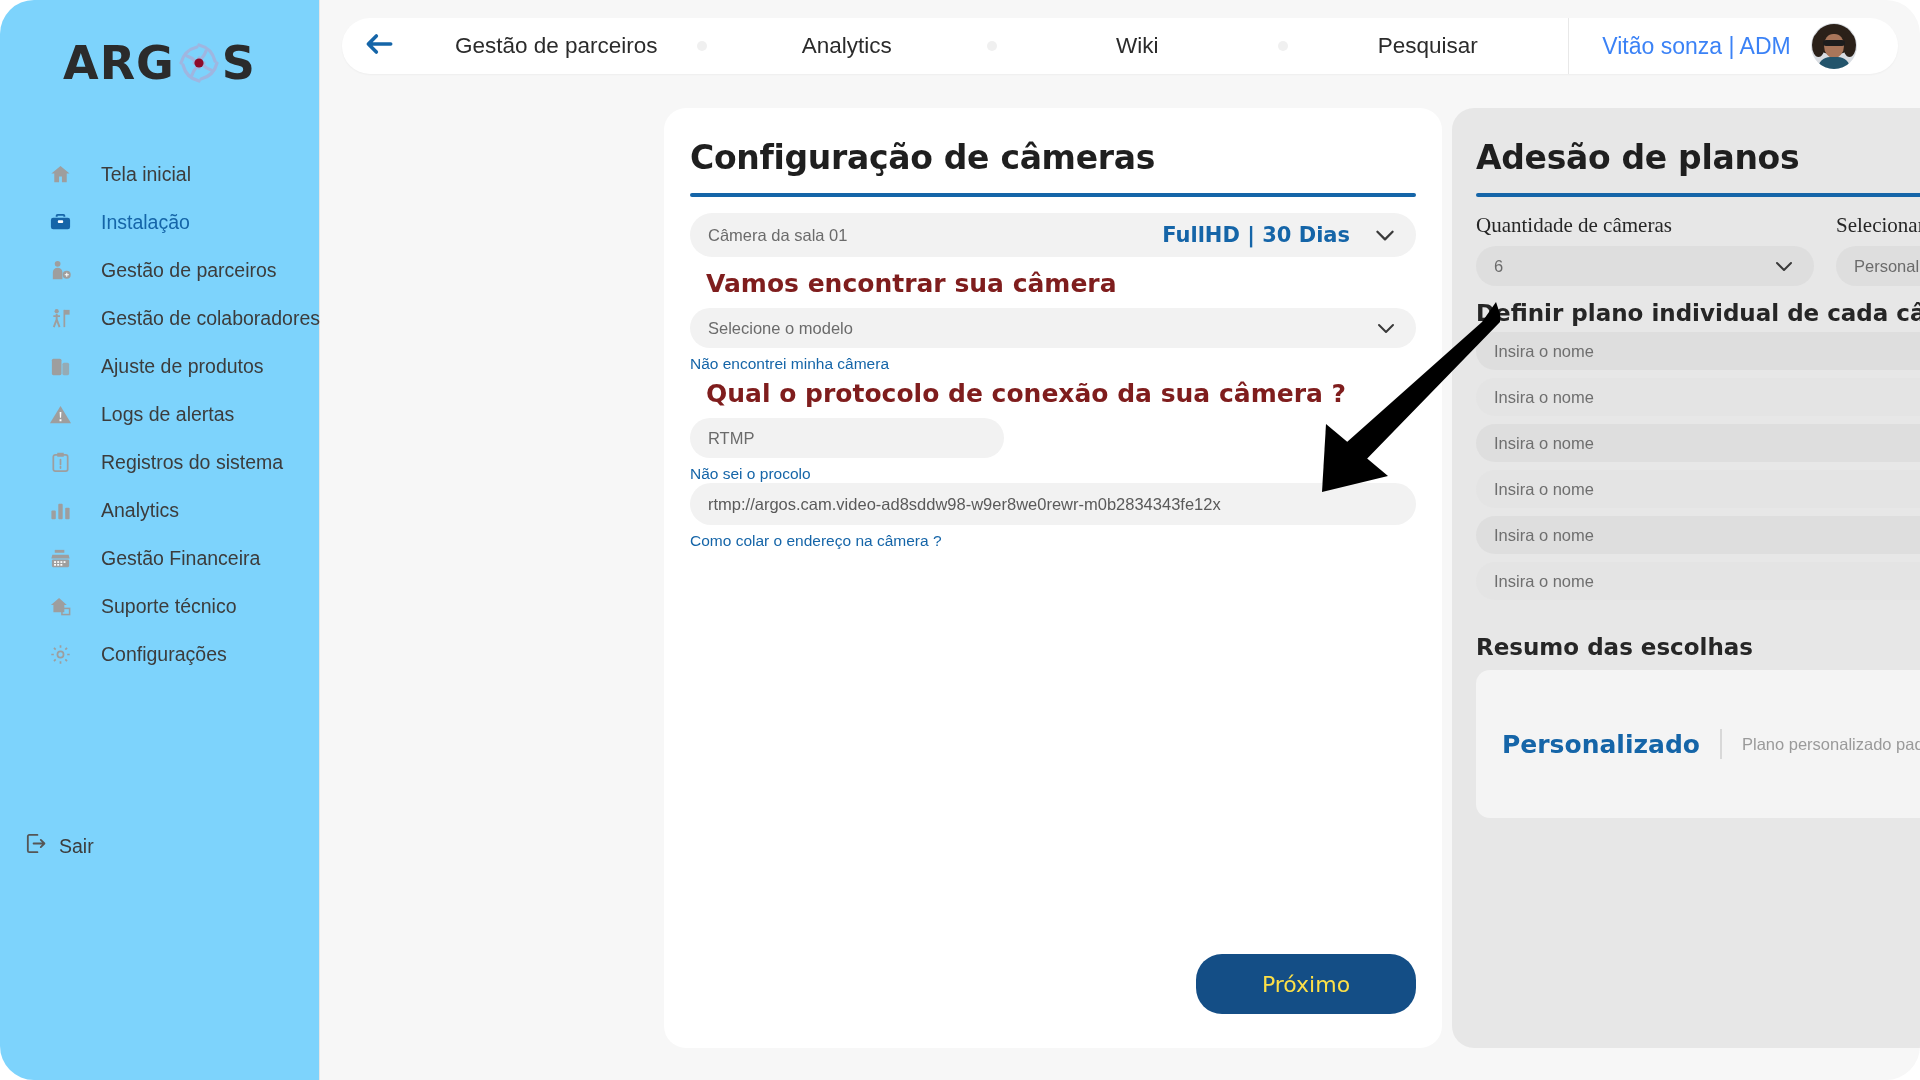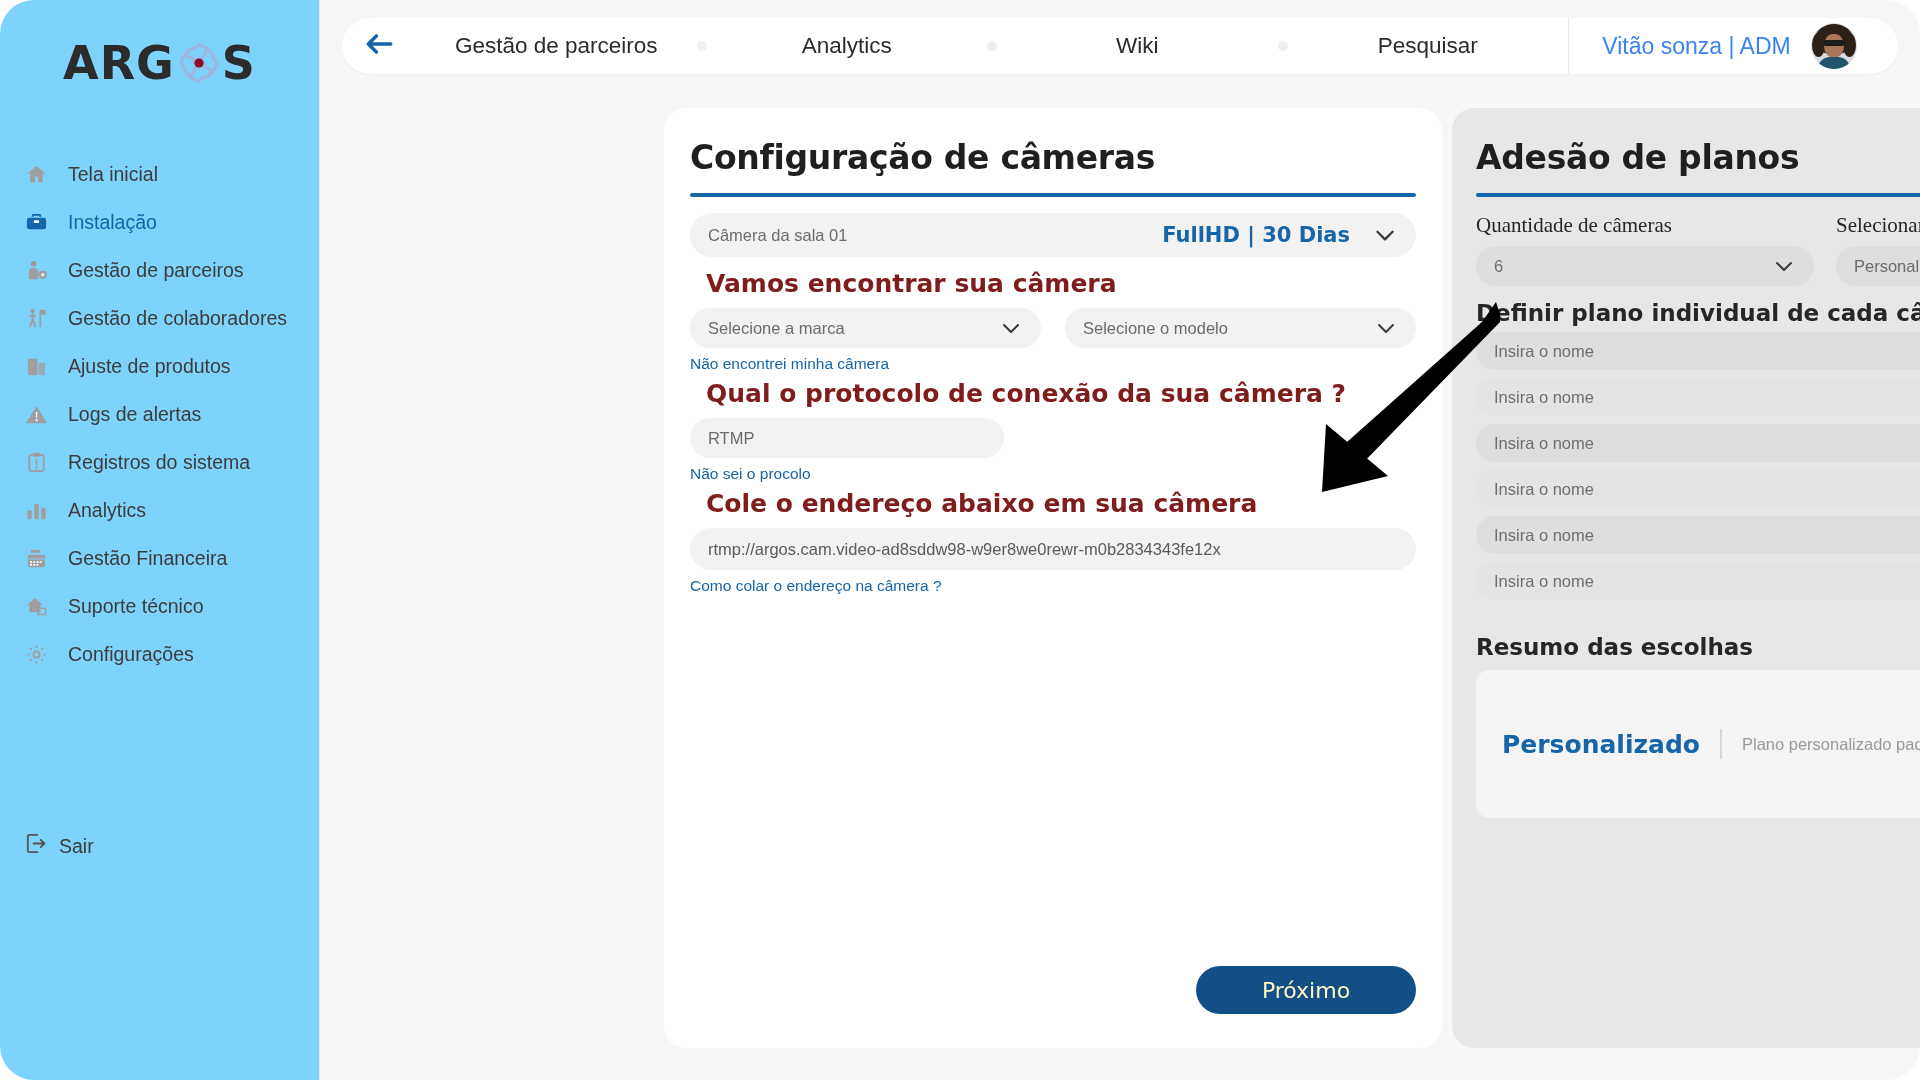--- a/index.html
+++ b/index.html
@@ -42,25 +42,26 @@
     vertical-align: middle;
   }
   .nav {
     margin-top: 32px;
     display: flex; flex-direction: column;
   }
   .nav-item {
     display: flex; align-items: center;
     height: 48px;
     padding-left: 24px;
-    gap: 20px;
+    gap: 29px;
     cursor: pointer;
     color: #3c3c3c;
     font-size: 19.5px;
     white-space: nowrap;
+    margin-left: 24px;
   }
   .nav-item .ico {
     width: 24px; height: 24px;
     display: flex; align-items: center; justify-content: center;
     flex: 0 0 24px;
   }
   .nav-item .ico svg { display:block; }
   .nav-item.active { color: #1565a8; font-weight: 500; }
   .nav-spacer { flex: 1 1 auto; }
   .logout {
@@ -239,22 +240,22 @@
     font-size: 25px; font-weight: bold; color: #1565a8;
     font-family: "DejaVu Sans", sans-serif;
   }
   .sum-sep {
     width: 2px; height: 30px; background: #d8d8d8; margin: 0 20px;
   }
   .sum-desc { font-size: 16.5px; color: #9a9a9a; }
 
   .btn-next {
     position: absolute;
-    width: 220px; height: 48px;
-    background: #144e86; color: #fef9c3;
+    width: 220px; height: 60px;
+    background: #144e86; color: #fde047;
     border-radius: 26px; border: none;
     font-size: 22px;
     font-family: "DejaVu Sans", sans-serif;
     display: flex; align-items: center; justify-content: center;
     cursor: pointer;
   }
   .btn-left { right: 26px; bottom: 34px; }
 
   
   .arrow-svg {
@@ -481,48 +482,39 @@
           <svg viewBox="0 0 24 24" width="26" height="26" fill="none" stroke="#3a3a3a" stroke-width="2.1" stroke-linecap="round" stroke-linejoin="round">
               <path d="M5 9l7 7 7-7"></path>
             </svg>
         </span>
       </div>
 
       <h2 class="section-head">Vamos encontrar sua câmera</h2>
 
       <div class="row">
         <div class="pill grow">
-          <span>Selecione a marca</span>
-          <span class="chev">
-            <svg viewBox="0 0 24 24" width="24" height="24" fill="none" stroke="#3a3a3a" stroke-width="2" stroke-linecap="round" stroke-linejoin="round">
-                <path d="M5 9l7 7 7-7"></path>
-              </svg>
-          </span>
-        </div>
-        <div class="pill grow">
           <span>Selecione o modelo</span>
           <span class="chev">
             <svg viewBox="0 0 24 24" width="24" height="24" fill="none" stroke="#3a3a3a" stroke-width="2" stroke-linecap="round" stroke-linejoin="round">
                 <path d="M5 9l7 7 7-7"></path>
               </svg>
           </span>
         </div>
       </div>
 
       <a class="link">Não encontrei minha câmera</a>
 
       <h2 class="section-head" style="margin-top:6px;">Qual o protocolo de conexão da sua câmera ?</h2>
 
       <div class="pill" style="width:314px;">
         <span>RTMP</span>
       </div>
 
       <a class="link">Não sei o procolo</a>
 
-      <h2 class="section-head" style="margin-top:6px;">Cole o endereço abaixo em sua câmera</h2>
 
       <div class="pill" style="height:42px;">
         <span class="url-text">rtmp://argos.cam.video-ad8sddw98-w9er8we0rewr-m0b2834343fe12x</span>
       </div>
 
       <a class="link">Como colar o endereço na câmera ?</a>
 
       <button class="btn-next btn-left">Próximo</button>
     </section>
 

